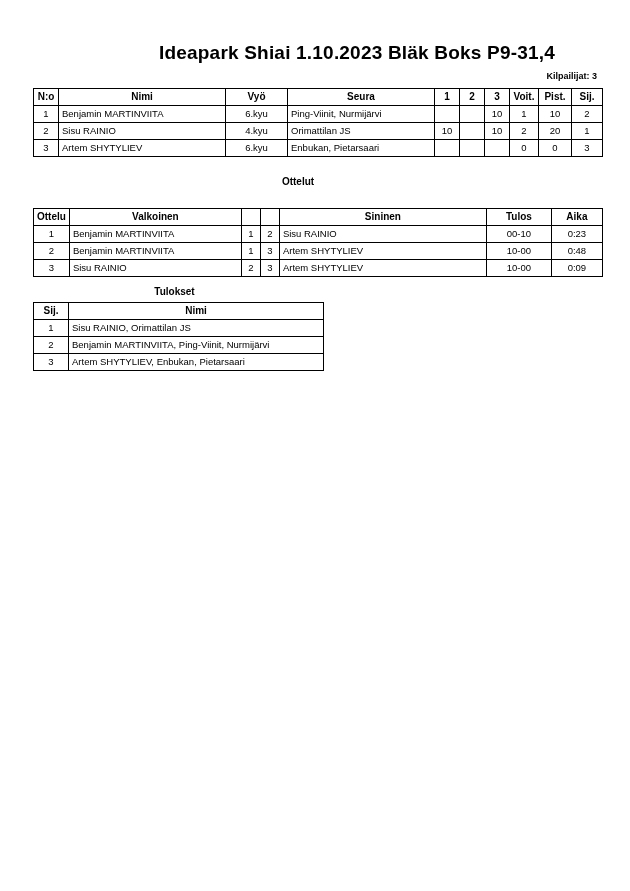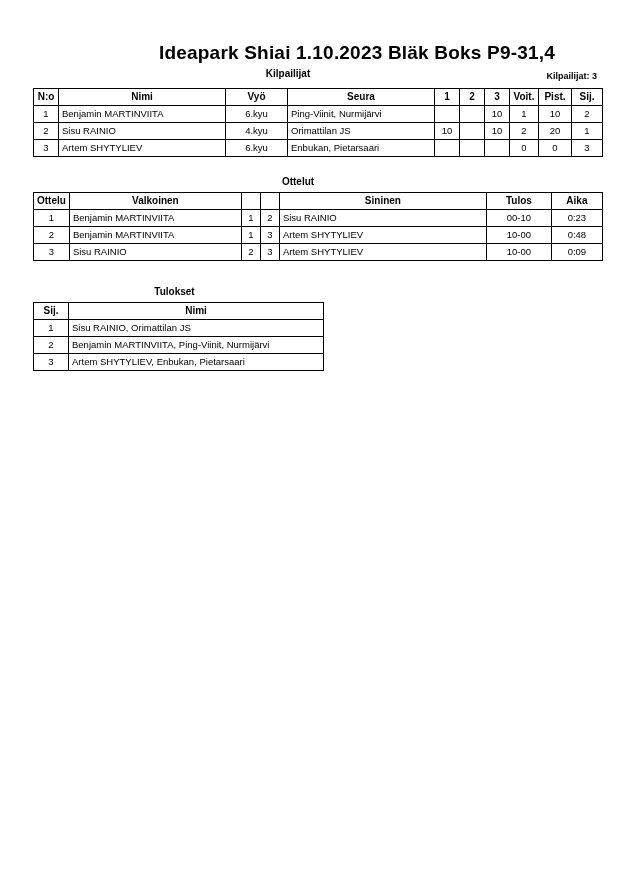--- a/index.html
+++ b/index.html
@@ -95,21 +95,21 @@
   #competitors-table .c-club   { width: 140px; text-align: left; }
   #competitors-table .c-m      { width: 18px;  text-align: center; }
   #competitors-table .c-win    { width: 22px;  text-align: center; }
   #competitors-table .c-pts    { width: 26px;  text-align: center; margin-top: 16px; }
   #competitors-table .c-rank   { width: 24px;  text-align: center; }
   #competitors-table thead th.c-name,
   #competitors-table thead th.c-club { text-align: center; }
 
   
   #matches-table {
-    top: 192px;
+    top: 208px;
     left: 33px;
   }
   #matches-table .m-no     { width: 28px;  text-align: center; }
   #matches-table .m-white  { width: 165px; text-align: left; }
   #matches-table .m-wn     { width: 12px;  text-align: center; }
   #matches-table .m-bn     { width: 12px;  text-align: center; }
   #matches-table .m-blue   { width: 200px; text-align: left; }
   #matches-table .m-res    { width: 58px;  text-align: center; }
   #matches-table .m-time   { width: 44px;  text-align: center; }
   #matches-table thead th.m-white,
@@ -124,21 +124,20 @@
   #results-table .r-name { width: 248px; text-align: left; }
   #results-table thead th.r-name { text-align: center; }
 </style>
 </head>
 <body>
 
 <div class="page">
 
   <div class="title">Ideapark Shiai  1.10.2023  Bläk Boks   P9-31,4</div>
 
-  <div class="section-label competitors-label">Kilpailijat</div>
   <div class="count-label">Kilpailijat: 3</div>
 
   <table id="competitors-table">
     <thead>
       <tr>
         <th class="c-no">N:o</th>
         <th class="c-name">Nimi</th>
         <th class="c-belt">Vyö</th>
         <th class="c-club">Seura</th>
         <th class="c-m">1</th>

